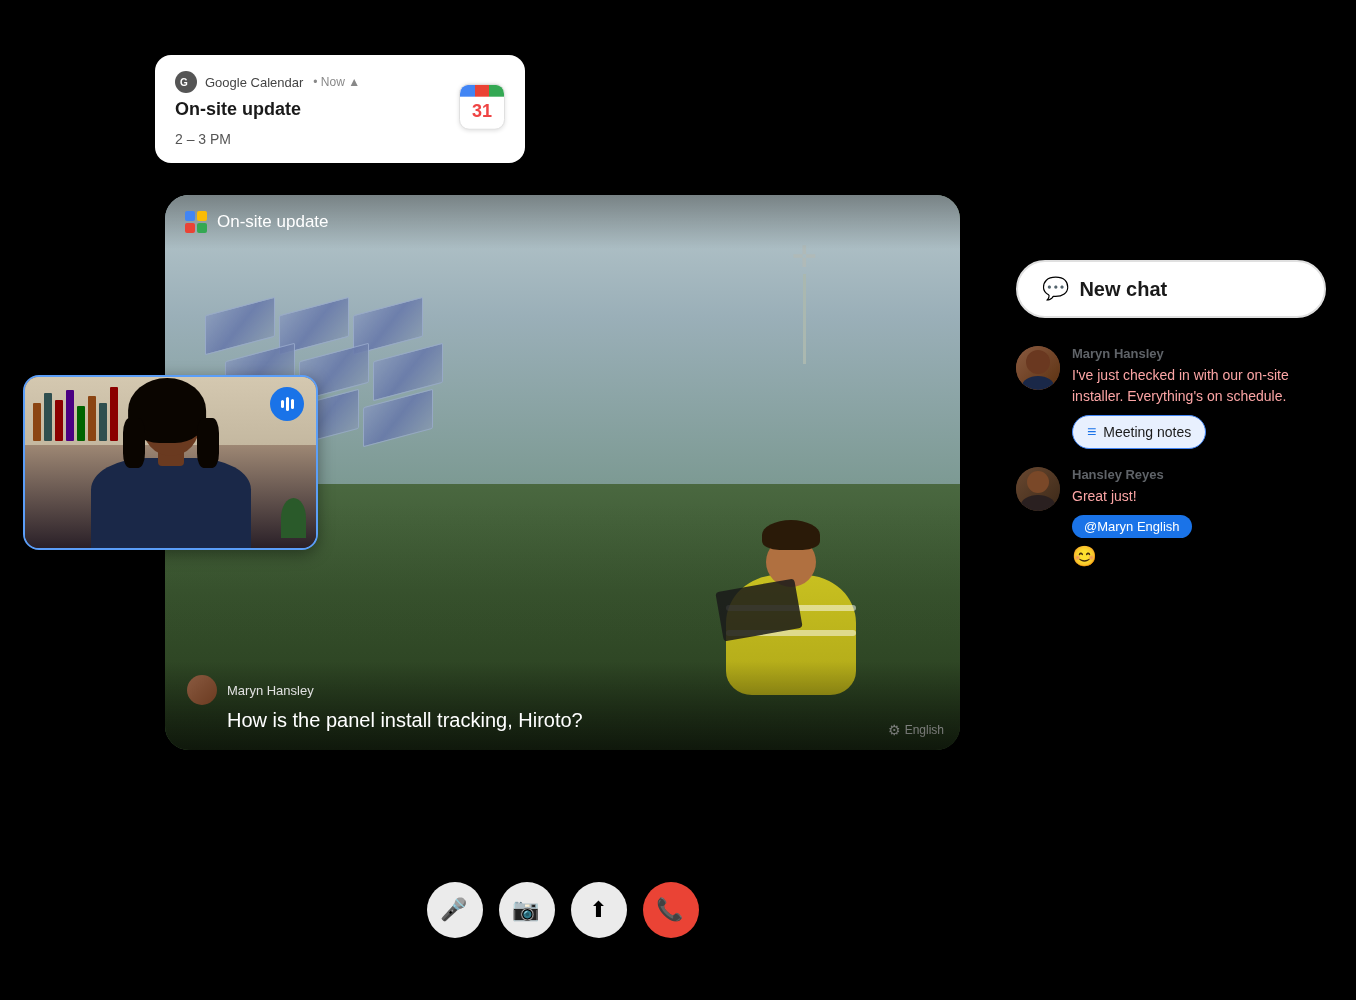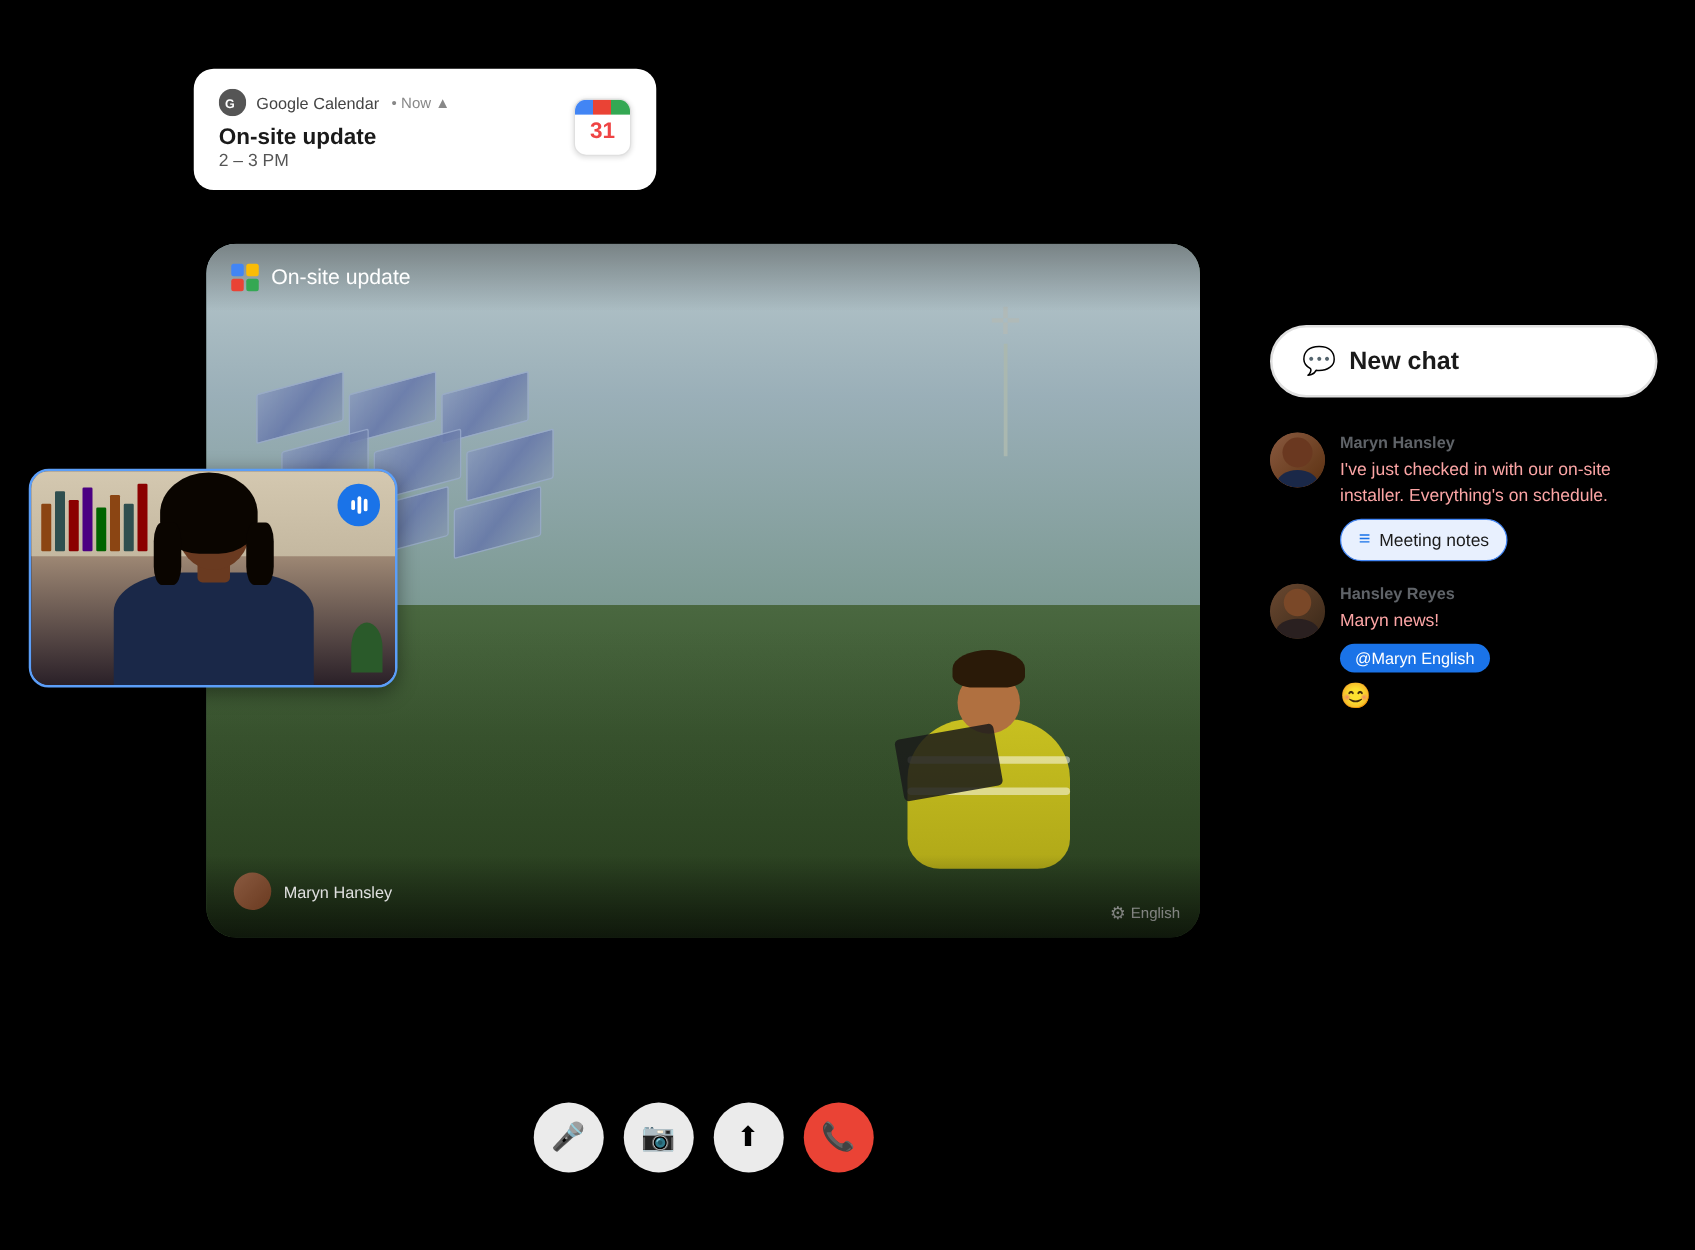--- a/index.html
+++ b/index.html
@@ -50,20 +50,21 @@
 
     .notif-title {
       font-size: 18px;
       font-weight: 600;
       color: #1a1a1a;
     }
 
     .notif-time-range {
       font-size: 14px;
       color: #555;
+      margin-top: 11px;
     }
 
     .notif-right {
       position: absolute;
       right: 20px;
       top: 50%;
       transform: translateY(-55%);
     }
 
     
@@ -551,20 +552,21 @@
     <div class="english-badge">
       <span class="english-gear">⚙</span>
       <span>English</span>
     </div>
 
     <div class="caption-bar">
       <div class="caption-speaker-row">
         <div class="caption-avatar-img"></div>
         <span class="caption-name">Maryn Hansley</span>
       </div>
+      <div class="caption-text">How is the panel install tracking, Hiroto?</div>
     </div>
 
   </div>
 </div>
 
 <div class="self-view">
   <div class="self-view-bg">
 
     <div class="shelf-bg">
       <div class="book" style="background:#8B4513;height:60%;"></div>
@@ -648,20 +650,20 @@
     <div class="chat-message">
       <div class="chat-avatar claude">
         <div style="width:44px;height:44px;border-radius:50%;overflow:hidden;background:linear-gradient(135deg,#6a4830,#3a2818);">
 
           <div style="width:22px;height:22px;background:#7a4828;border-radius:50%;margin:4px auto 0;"></div>
           <div style="width:34px;height:20px;background:#2a2020;border-radius:50% 50% 0 0;margin:2px auto 0;"></div>
         </div>
       </div>
       <div class="chat-content">
         <div class="chat-sender">Hansley Reyes</div>
-        <div class="chat-text">Maryn news!</div>
+        <div class="chat-text">Great just!</div>
         <div class="mention-chip">@Maryn English</div>
         <div class="emoji">😊</div>
       </div>
     </div>
 
   </div>
 </div>
 
 </body></html>

